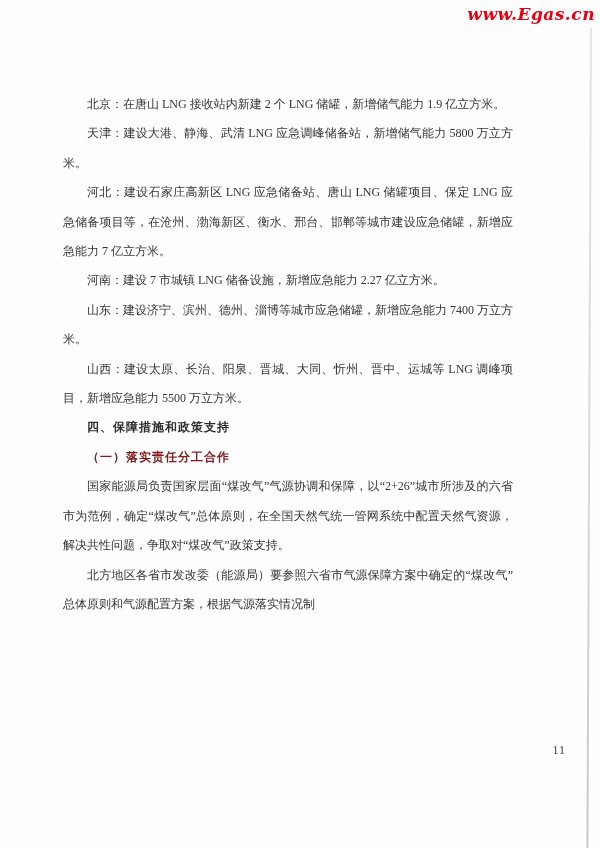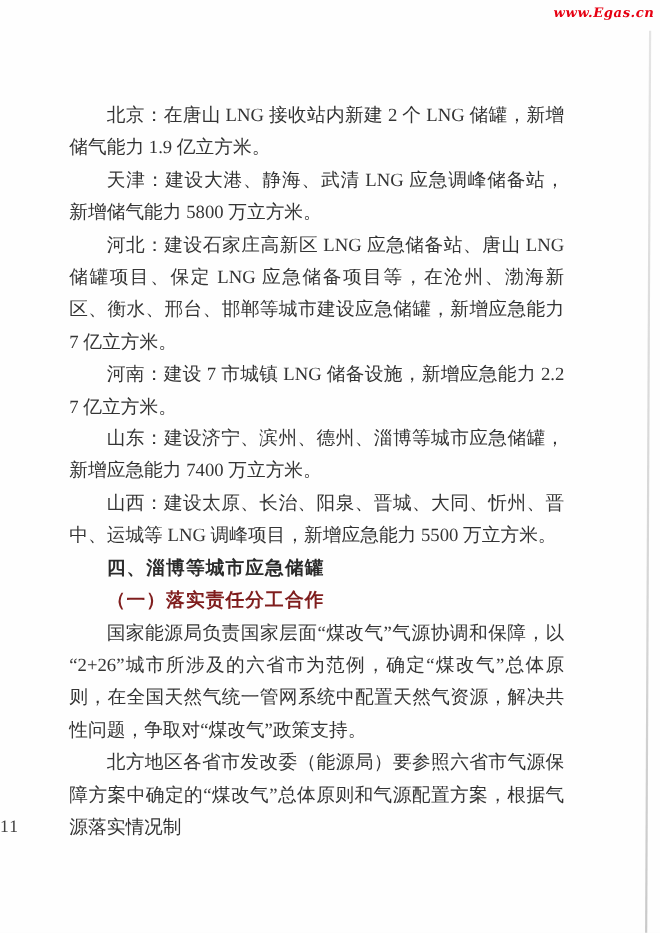--- a/index.html
+++ b/index.html
@@ -16,21 +16,21 @@
     background: #fefefe;
   }
   .watermark {
     position: absolute;
     top: 4px;
     right: 5px;
     color: #e60012;
     font-family: "DejaVu Serif", serif;
     font-style: italic;
     font-weight: bold;
-    font-size: 12px;
+    font-size: 17px;
     letter-spacing: 0.5px;
     white-space: nowrap;
   }
   .scan-line {
     position: absolute;
     top: 28px;
     right: 8px;
     width: 2px;
     height: 830px;
     background: linear-gradient(to bottom, #e4e4e4, #d6d6d6 60%, #c9c9c9);
@@ -38,21 +38,21 @@
     transform-origin: top center;
   }
   .content {
     position: absolute;
     left: 63px;
     top: 90px;
     width: 450px;
     color: #343434;
   }
   .content p {
-    font-size: 17px;
+    font-size: 12px;
     line-height: 29.4px;
     text-align: justify;
     text-indent: 2em;
     word-break: break-all;
   }
   .heading {
     font-family: "Liberation Sans", "DejaVu Sans", sans-serif;
     font-weight: bold;
     color: #2c2c2c;
     letter-spacing: 1px;
@@ -60,43 +60,43 @@
   .subheading {
     font-weight: bold;
     color: #7f1d1d;
     letter-spacing: 1px;
   }
   .page-number {
     position: absolute;
     top: 743px;
     left: 0;
     width: 566px;
-    text-align: left;
-    font-size: 16px;
+    text-align: right;
+    font-size: 12px;
     color: #404040;
     letter-spacing: 1px;
   }
 </style>
 </head>
 <body>
 
 <div class="page">
 
   <span class="watermark">www.Egas.cn</span>
 
   <div class="scan-line"></div>
 
   <div class="content">
     <p>北京：在唐山 LNG 接收站内新建 2 个 LNG 储罐，新增储气能力 1.9 亿立方米。</p>
     <p>天津：建设大港、静海、武清 LNG 应急调峰储备站，新增储气能力 5800 万立方米。</p>
     <p>河北：建设石家庄高新区 LNG 应急储备站、唐山 LNG 储罐项目、保定 LNG 应急储备项目等，在沧州、渤海新区、衡水、邢台、邯郸等城市建设应急储罐，新增应急能力 7 亿立方米。</p>
     <p>河南：建设 7 市城镇 LNG 储备设施，新增应急能力 2.27 亿立方米。</p>
     <p>山东：建设济宁、滨州、德州、淄博等城市应急储罐，新增应急能力 7400 万立方米。</p>
     <p>山西：建设太原、长治、阳泉、晋城、大同、忻州、晋中、运城等 LNG 调峰项目，新增应急能力 5500 万立方米。</p>
-    <p class="heading">四、淄博等城市应急储罐</p>
+    <p class="heading">四、保障措施和政策支持</p>
     <p class="subheading">（一）落实责任分工合作</p>
     <p>国家能源局负责国家层面“煤改气”气源协调和保障，以“2+26”城市所涉及的六省市为范例，确定“煤改气”总体原则，在全国天然气统一管网系统中配置天然气资源，解决共性问题，争取对“煤改气”政策支持。</p>
     <p>北方地区各省市发改委（能源局）要参照六省市气源保障方案中确定的“煤改气”总体原则和气源配置方案，根据气源落实情况制</p>
   </div>
 
   <div class="page-number">11</div>
 
 </div>
 
 </body></html>

